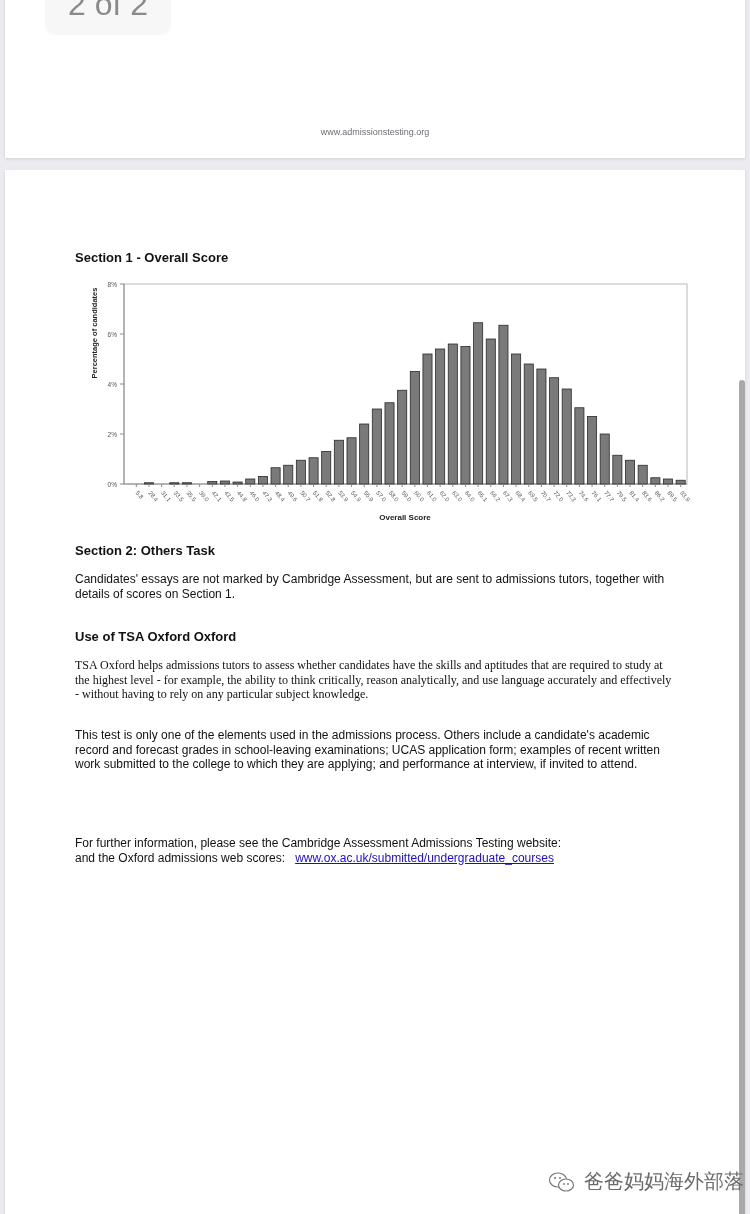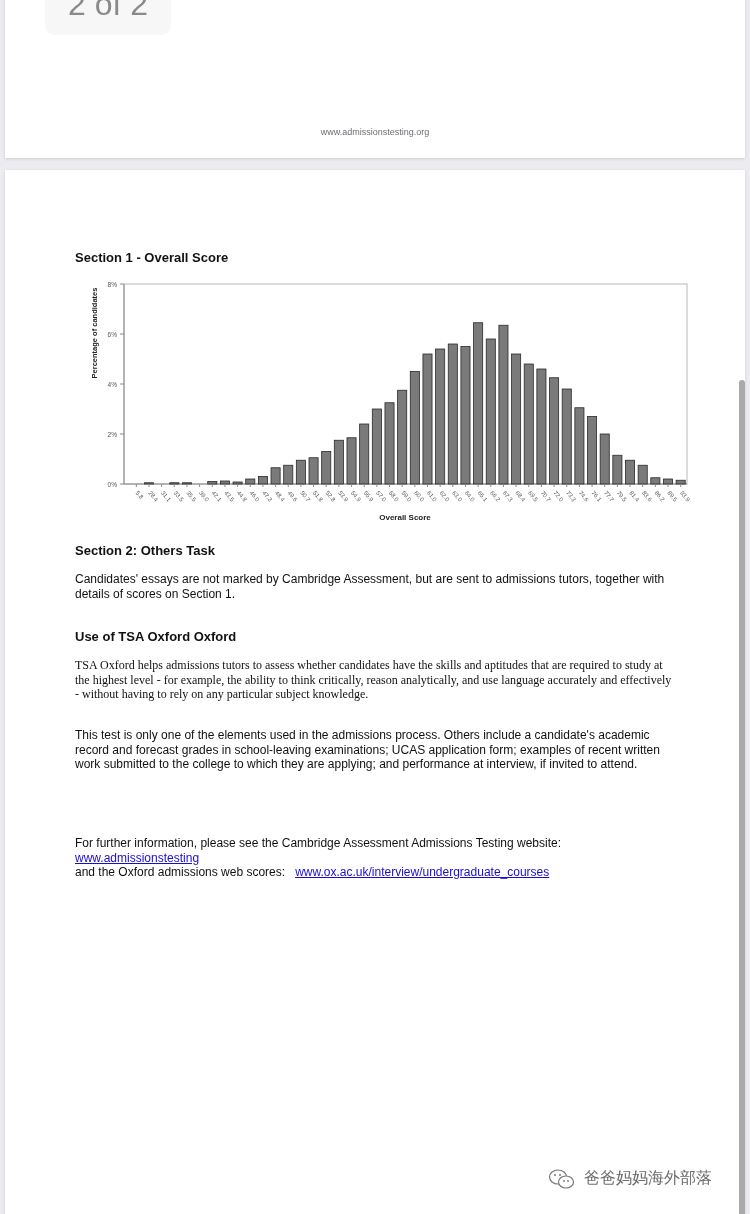--- a/index.html
+++ b/index.html
@@ -31,22 +31,22 @@
       position: absolute; left: 70px; width: 600px; font-size: 12px; line-height: 14.5px; color: #111;
     }
     .link { color: #1a0dcc; text-decoration: underline; }
     #chart { position: absolute; left: 75px; top: 105px; }
     #chart text { font-family: "Liberation Sans", sans-serif; }
     .scrollbar-thumb {
       position: absolute; right: 5px; top: 380px; width: 6px; height: 840px;
       background: #a9a9ab; border-radius: 3px;
     }
     .watermark {
-      position: absolute; left: 548px; top: 1168px; font-size: 16px; color: #6b6b6b;
-      display: flex; gap: 8px;
+      position: absolute; left: 548px; top: 1168px; font-size: 20px; color: #6b6b6b;
+      display: flex; align-items: center; gap: 8px;
     }
     .wm-icon { width: 28px; height: 22px; }
   </style>
 </head>
 <body>
 
 <div class="page" id="page1">
   <div class="page-indicator">2 of 2</div>
   <div class="footer-url">www.admissionstesting.org</div>
 </div>
@@ -211,24 +211,23 @@
 
   <div class="h2" style="top:373px;">Section 2: Others Task</div>
   <div class="para" style="top:402px;">Candidates' essays are not marked by Cambridge Assessment, but are sent to admissions tutors, together with details of scores on Section 1.</div>
 
   <div class="h2" style="top:459px;">Use of TSA Oxford Oxford</div>
   <div class="para" style="top:488px;font-family:Liberation Serif, serif;">TSA Oxford helps admissions tutors to assess whether candidates have the skills and aptitudes that are required to study at the highest level - for example, the ability to think critically, reason analytically, and use language accurately and effectively - without having to rely on any particular subject knowledge.</div>
   <div class="para" style="top:558px;">This test is only one of the elements used in the admissions process.  Others include a candidate's academic record and forecast grades in school-leaving examinations; UCAS application form; examples of recent written work submitted to the college to which they are applying; and performance at interview, if invited to attend.</div>
 
   <div class="para" style="top:629px;margin-top:37px;">
     <div>For further information, please see the Cambridge Assessment Admissions Testing website:</div>
-    <div><a class="link">www.admissionstesting</a></div>
     <div>
       <span>and the Oxford admissions web scores:</span>&nbsp;&nbsp;
-      <a class="link">www.ox.ac.uk/interview/undergraduate_courses</a>
+      <a class="link">www.ox.ac.uk/submitted/undergraduate_courses</a>
     </div>
   </div>
 </div>
 
 <div class="scrollbar-thumb"></div>
 
 <div class="watermark">
   <svg class="wm-icon" viewBox="0 0 28 22">
     <ellipse cx="10" cy="9" rx="8.5" ry="7" fill="none" stroke="#777" stroke-width="1.2"></ellipse>
     <ellipse cx="18" cy="14" rx="7.5" ry="6" fill="#fff" stroke="#777" stroke-width="1.2"></ellipse>

